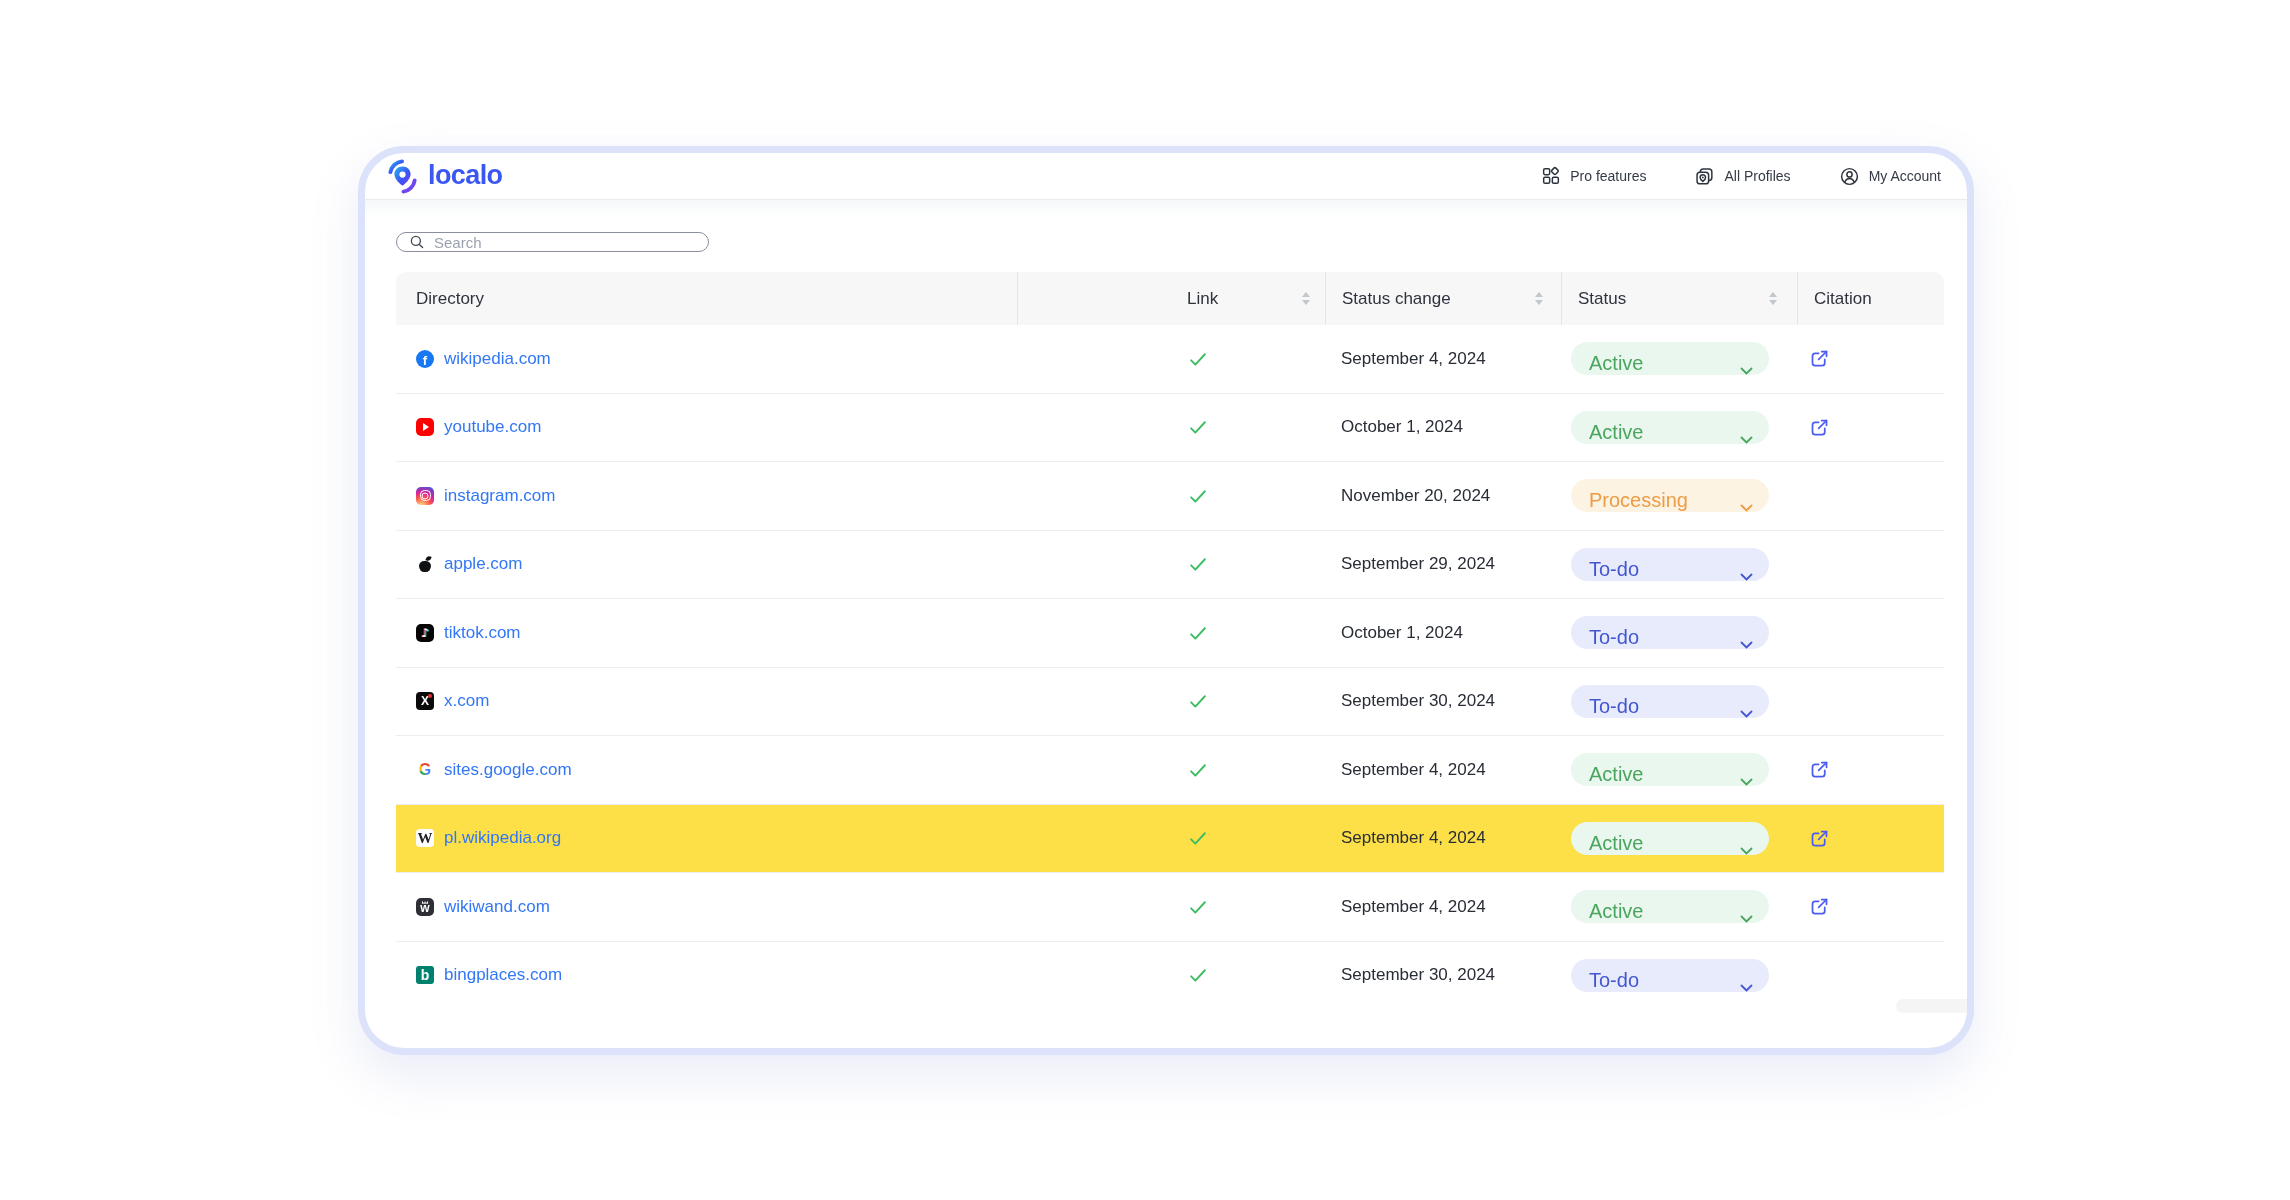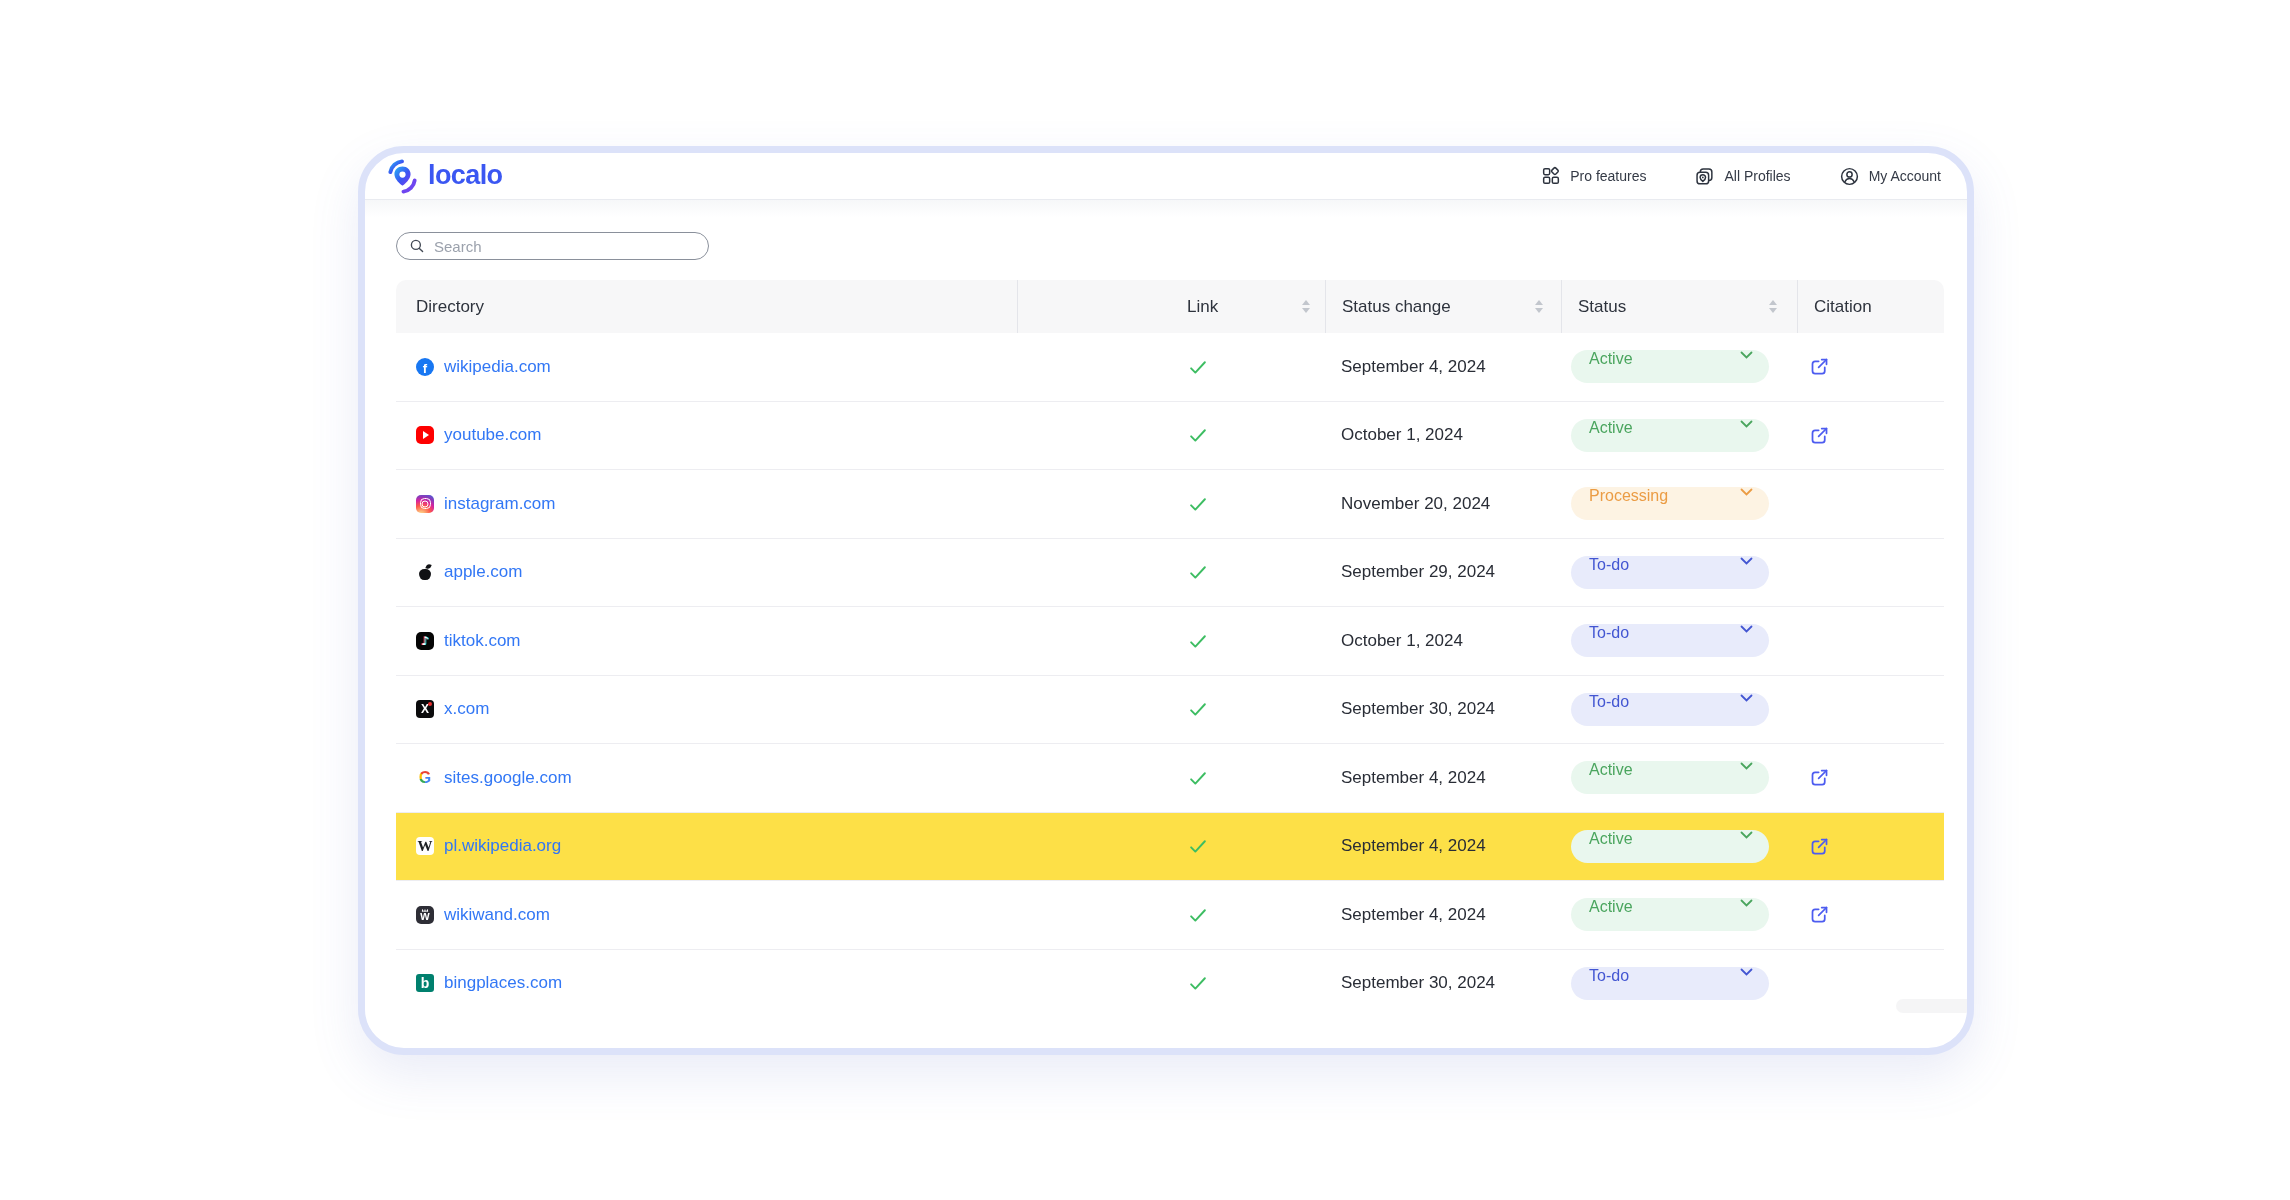--- a/index.html
+++ b/index.html
@@ -21,21 +21,21 @@
   .topbar{height:46px;display:flex;align-items:center;padding:0 26px 0 19px;position:relative}
   .topbar-divider{position:absolute;left:0;right:0;top:46px;height:1px;background:#e9ebf0}
   .topbar-fade{position:absolute;left:0;right:0;top:47px;height:17px;pointer-events:none;
     background:linear-gradient(180deg,#f6f7f9 0%,rgba(255,255,255,0) 100%)}
   .logo{display:flex;align-items:center;gap:7px;cursor:pointer}
   .wordmark{font-size:27px;font-weight:700;color:#3b57f2;letter-spacing:-.6px;margin-top:-2px}
   .nav{margin-left:auto;display:flex;align-items:center;gap:48px}
   .nav-item{display:flex;align-items:center;gap:9px;font-size:14px;color:#343a46;cursor:pointer;white-space:nowrap}
 
   
-  .search{margin:33px 0 0 31px;width:313px;height:28px;box-sizing:border-box;
+  .search{margin:33px 0 0 31px;width:313px;height:20px;box-sizing:border-box;
     border:1.5px solid #8a909b;border-radius:17px;display:flex;align-items:center;
     padding:9px 12px;gap:7px;background:#fff}
   .search input{border:0;outline:0;background:transparent;width:100%;
     font-family:"Liberation Sans",sans-serif;font-size:15px;color:#363c47}
   .search input::placeholder{color:#9ba1ac}
 
   
   .table{margin:20px 0 0 31px;width:1548px}
   .thead{height:53px;background:#f7f7f8;border-radius:10px 10px 0 0;display:flex;
     font-size:17px;color:#2e333d}
@@ -66,22 +66,22 @@
   .row:last-child{border-bottom:0}
   .row[data-shaded="true"]{background:#fde047}
   .cell{display:flex;align-items:center;box-sizing:border-box}
 
   .cell.c-dir{padding-left:20px;gap:10px}
   .domain{color:#3277f5;text-decoration:none;cursor:pointer}
   .check{margin-left:21px;display:inline-flex}
   .date{margin-left:16px;color:#292d36;white-space:nowrap}
 
   .badge{width:198px;height:33px;margin-left:10px;box-sizing:border-box;border-radius:17px;
-    display:flex;align-items:flex-start;justify-content:space-between;padding:0 16px 0 18px;
-    font-size:16px;font-weight:500;cursor:pointer}
+    display:flex;align-items:flex-end;justify-content:space-between;padding:0 16px 0 18px;
+    font-size:20px;font-weight:500;cursor:pointer}
   .badge[data-status="active"]{background:#e9f7ee;color:#4aa55e}
   .badge[data-status="processing"]{background:#fdf3e3;color:#eb9c44}
   .badge[data-status="todo"]{background:#e8ebfb;color:#4356d2}
   .badge .chev{display:inline-flex;margin-top:1px}
 
   .cite{margin-left:12px;display:inline-flex;cursor:pointer}
   .cite[data-show="false"]{visibility:hidden}
 
   
   .favicon{width:18px;height:18px;flex:none;position:relative;display:flex;

